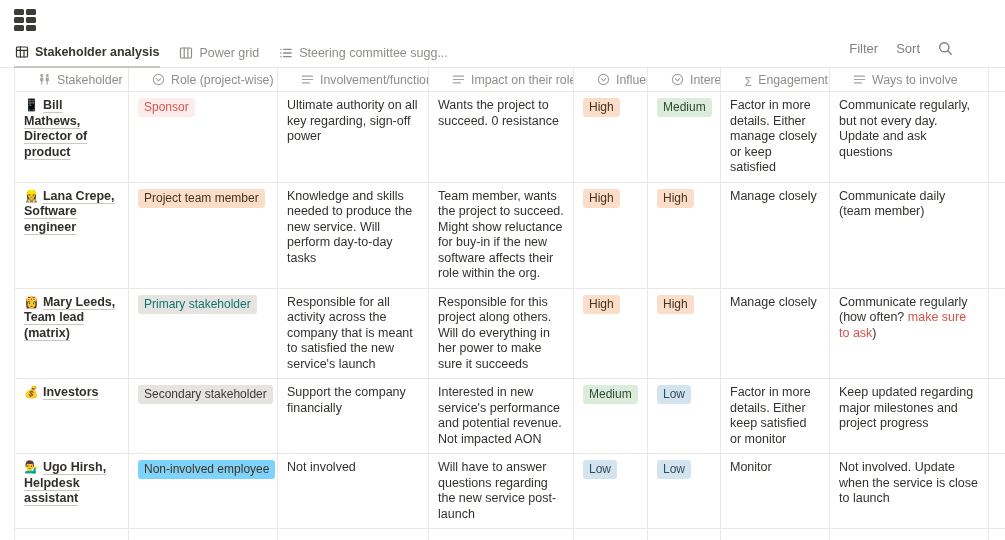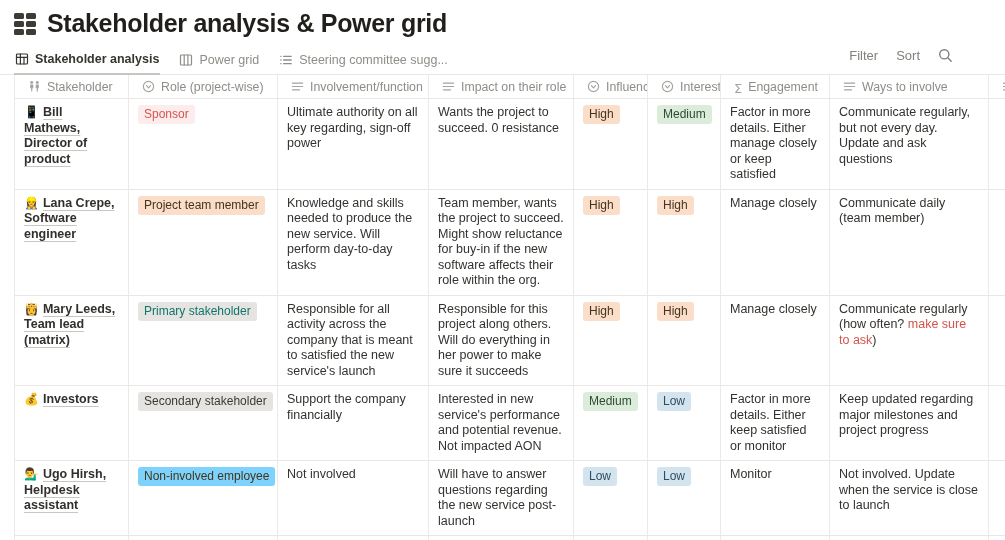--- a/index.html
+++ b/index.html
@@ -24,21 +24,21 @@
   .tab.active .vicon{color:#37352f;}
   .toolbar-right{display:flex;align-items:flex-start;gap:18px;margin-right:52px;
     padding-bottom:8px;font-size:13px;color:#82807b;}
   .tool-btn{cursor:pointer;}
   
   .table-wrap{width:1005px;overflow:hidden;}
   table{border-collapse:collapse;table-layout:fixed;margin-left:14px;width:1054px;}
   th,td{border-right:1px solid #ebeae8;vertical-align:top;padding:6px 9px;text-align:left;}
   td:first-child,th:first-child{border-left:1px solid #ebeae8;}
   tr{border-bottom:1px solid #e9e8e6;}
-  th{font-weight:400;color:#8f8d88;font-size:12.3px;padding:5px 13px 4px;
+  th{font-weight:400;color:#8f8d88;font-size:12.3px;padding:5px 23px 4px;
      white-space:nowrap;overflow:hidden;}
   th .picon{display:inline-flex;vertical-align:-2px;color:#a5a39e;margin-right:6px;}
   .sigma{font-size:13px;line-height:11px;font-family:"DejaVu Sans",sans-serif;}
   td{font-size:12.5px;line-height:15.5px;color:#34322e;}
   .emoji{margin-right:4px;font-size:12px;}
   .name{font-weight:600;color:#32302c;text-decoration:underline;
     text-decoration-color:#c9c7c2;text-underline-offset:2.5px;cursor:pointer;}
   .pill{display:inline-block;padding:1px 6px 2px;border-radius:3px;font-size:12px;
     line-height:16px;white-space:nowrap;}
   .red-text{color:#d4534b;}
@@ -48,21 +48,20 @@
 
 <div class="page-header">
   <div class="page-icon">
     <div></div>
       <div></div>
       <div></div>
       <div></div>
       <div></div>
       <div></div>
   </div>
-  <div class="page-title">Stakeholder analysis &amp; Power grid</div>
 </div>
 
 <div class="toolbar">
   <div class="tabs">
       <div class="tab active">
         <span class="vicon">
           <svg width="14" height="14" viewBox="0 0 14 14" stroke="currentColor" fill="none" stroke-linecap="round" stroke-linejoin="round" stroke-width="1.2">
             <rect x="1.5" y="2" width="11" height="10" rx="1"></rect>
             <line x1="1.5" y1="5.4" x2="12.5" y2="5.4"></line>
             <line x1="5.4" y1="2" x2="5.4" y2="12"></line>

